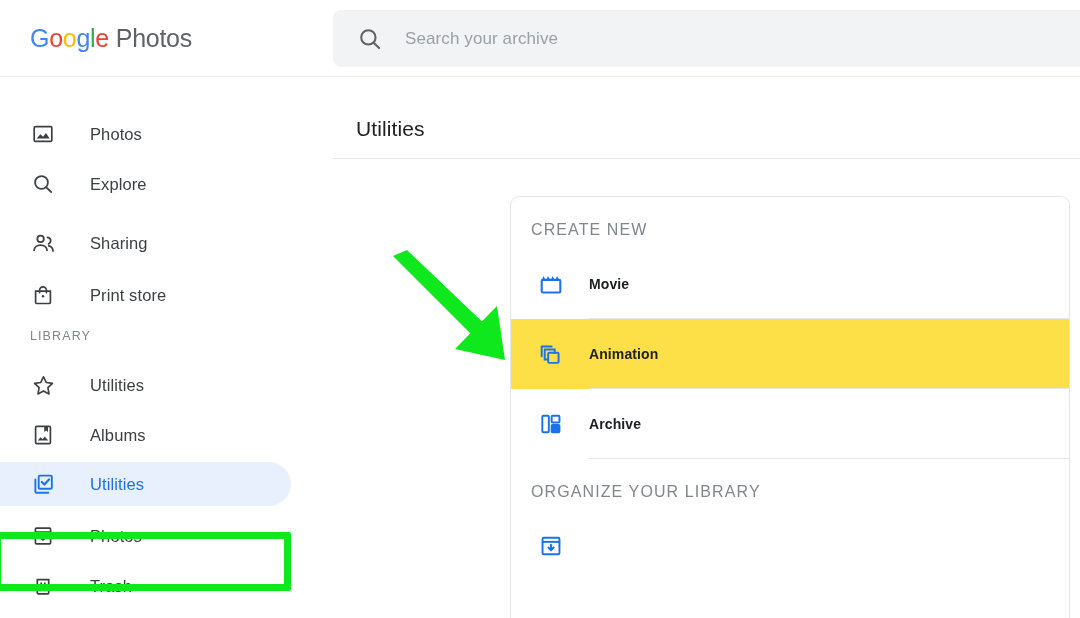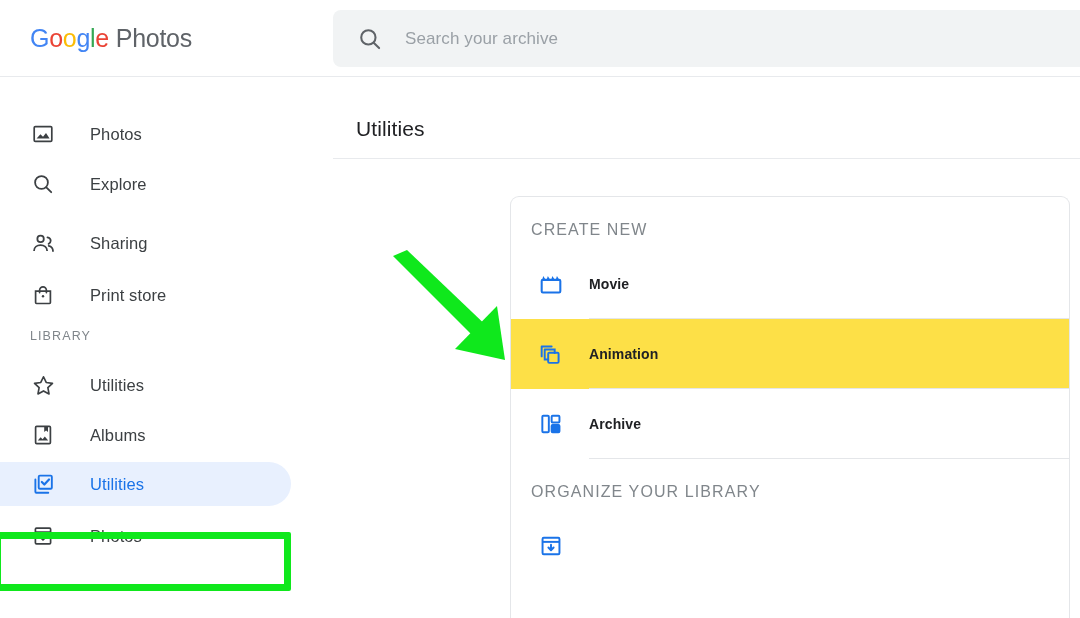--- a/index.html
+++ b/index.html
@@ -221,20 +221,30 @@
       <span class="nav-icon">
         <svg width="24" height="24" viewBox="0 0 24 24" fill="none" stroke="#3c4043" stroke-width="1.7">
           <rect x="4.4" y="4.2" width="15.2" height="15.6" rx="1.1"></rect>
           <line x1="4.6" y1="8.1" x2="19.4" y2="8.1"></line>
           <path d="M12 10.6 v5.2 M9.5 13.4 L12 16 L14.5 13.4" stroke-linecap="round" stroke-linejoin="round"></path>
         </svg>
       </span>
       <span class="nav-label">Photos</span>
     </div>
 
+    <div class="nav-item" style="top:487px;">
+      <span class="nav-icon">
+        <svg width="24" height="24" viewBox="0 0 24 24" fill="none" stroke="#3c4043" stroke-width="1.7">
+          <path d="M6.3 5.6 h11.4 v13.2 a1 1 0 0 1-1 1 H7.3 a1 1 0 0 1-1-1 Z"></path>
+          <line x1="10.2" y1="9.1" x2="10.2" y2="16.4" stroke-linecap="round"></line>
+          <line x1="13.8" y1="9.1" x2="13.8" y2="16.4" stroke-linecap="round"></line>
+        </svg>
+      </span>
+      <span class="nav-label">Trash</span>
+    </div>
 
     <div class="hl-box"></div>
   </div>
 
   <div class="content">
 
     <div class="page-title">Utilities</div>
     <div class="title-divider"></div>
 
     <div class="card">

